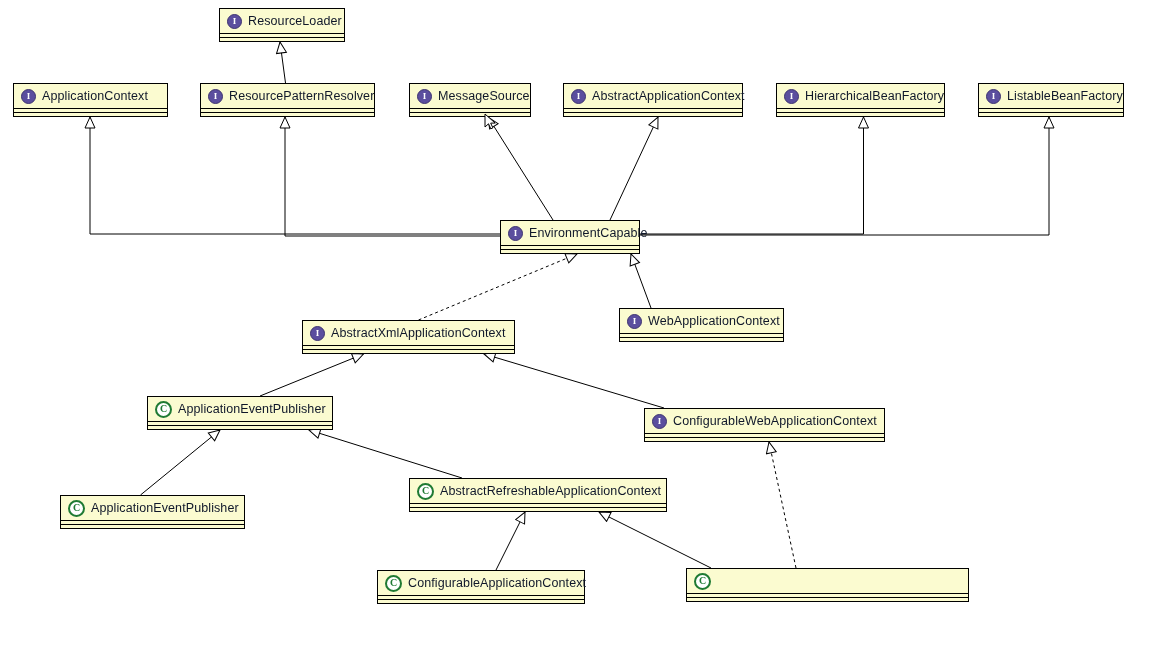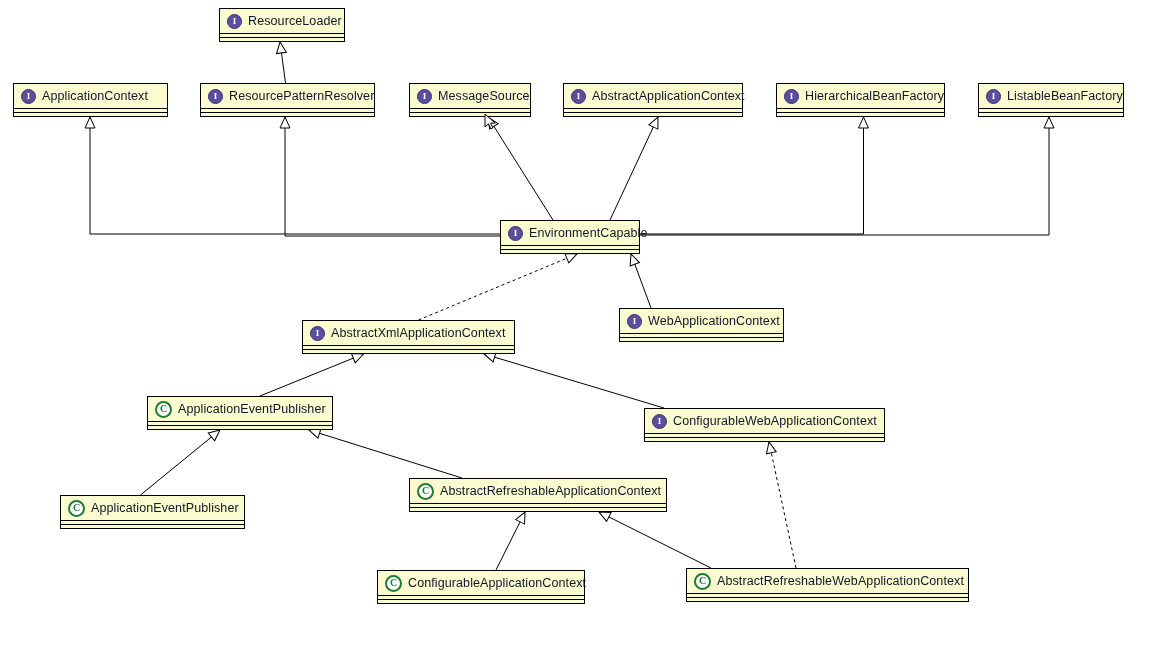--- a/index.html
+++ b/index.html
@@ -251,21 +251,20 @@
       <span class="uml-icon icon-class">C</span>
       <span class="uml-label">ConfigurableApplicationContext</span>
     </div>
     <div class="uml-compart"></div>
     <div class="uml-compart2"></div>
   </div>
 
   <div class="uml-node" style="left:686px; top:568px; width:283px;">
     <div class="uml-head">
       <span class="uml-icon icon-class">C</span>
-      <span class="uml-label">AbstractRefreshableWebApplicationContext</span>
     </div>
     <div class="uml-compart"></div>
     <div class="uml-compart2"></div>
   </div>
 
   <svg class="cursor-arrow" style="left:484px; top:113px;" width="14" height="18" viewBox="0 0 14 18">
     <path d="M1,1 L1,14 L4.5,10.8 L6.8,15.8 L8.9,14.9 L6.7,10.1 L11.2,10.1 z" fill="#ffffff" stroke="#000000" stroke-width="1"></path>
   </svg>
 
 </div>

